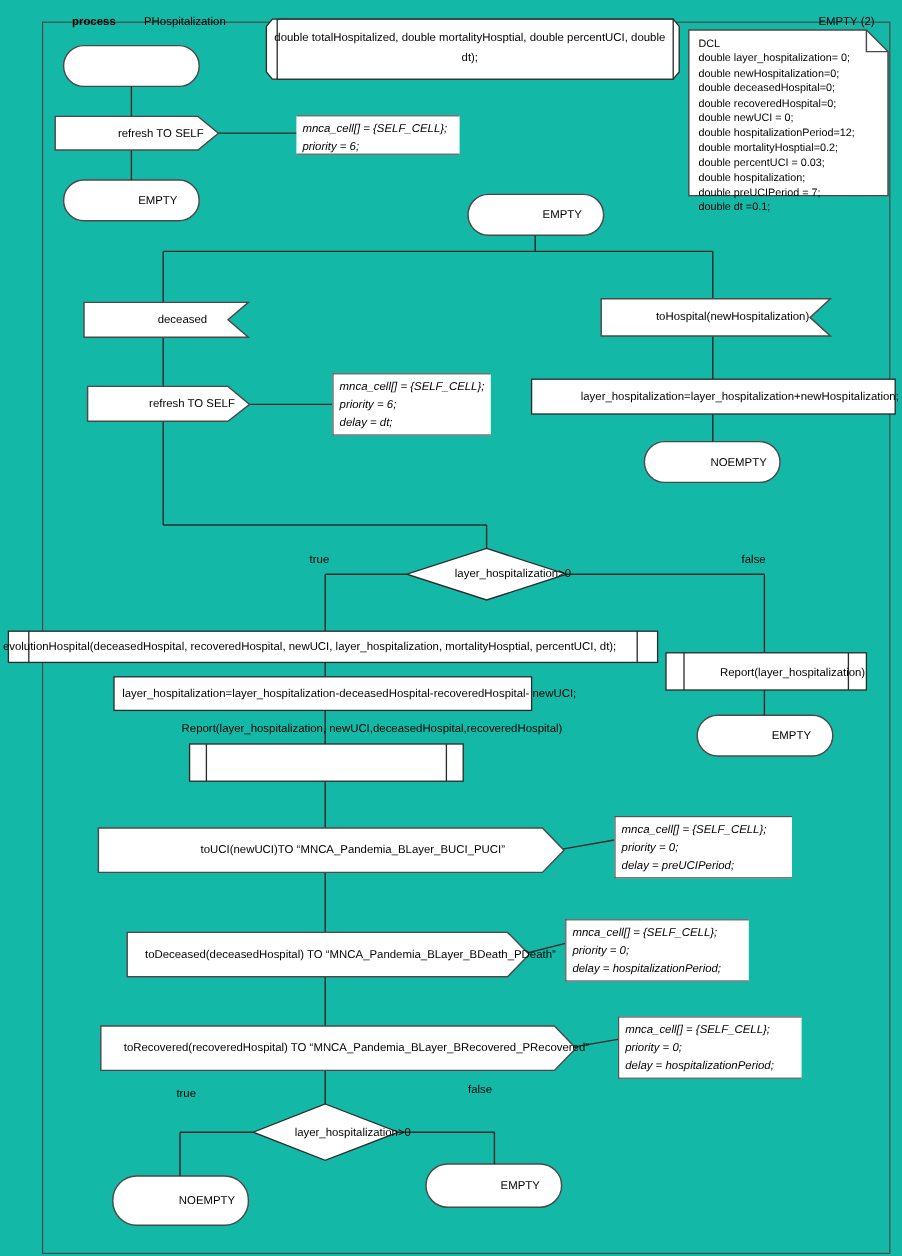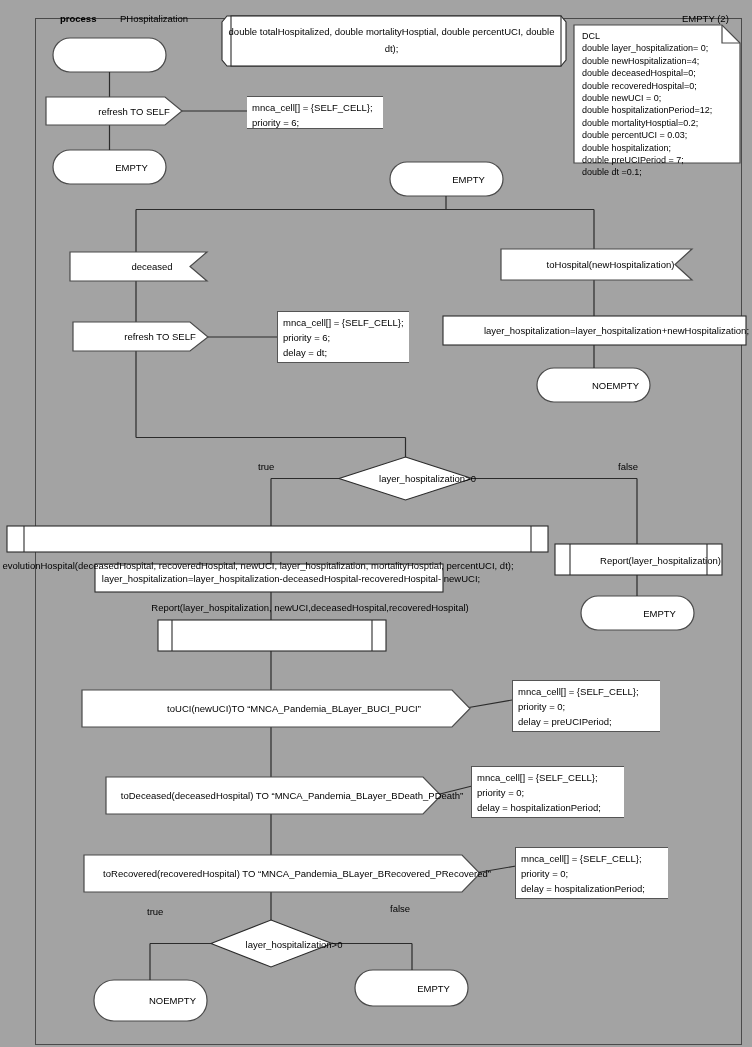--- a/index.html
+++ b/index.html
@@ -1,27 +1,27 @@
 <!DOCTYPE html>
 <html><head>
 <meta charset="utf-8">
 <style>
   html,body{margin:0;padding:0;background:#ffffff;}
   body{font-family:"Liberation Sans",sans-serif;}
-  #canvas{position:relative;width:752px;height:1047px;overflow:hidden;background:#a3a3a3;}
+  #canvas{position:relative;width:752px;height:1047px;overflow:hidden;background:#14b8a6;}
   .lbl{position:absolute;font-size:9.5px;color:#000;white-space:nowrap;}
   .frame{position:absolute;border:1.2px solid #4a4a4a;background:transparent;}
   svg.layer{position:absolute;left:0;top:0;width:752px;height:1047px;pointer-events:none;}
   .txtnode{position:absolute;font-size:9.5px;color:#000;white-space:nowrap;
            display:flex;align-items:center;justify-content:center;margin-left:22px;}
   .note{position:absolute;box-sizing:border-box;font-size:9px;line-height:12.4px;
         color:#000;padding:3px 4px 3px 5px;}
   .cond{position:absolute;box-sizing:border-box;font-size:9.5px;line-height:15px;
         color:#000;padding:3px 5px;border-top:1.1px solid #555;border-bottom:1.1px solid #555;
-        border-left:1.1px solid #555;background:#fff;}
+        border-left:1.1px solid #555;background:#fff;font-style:italic;}
   .bold{font-weight:bold;}
 </style>
 </head>
 <body>
 
 <div id="canvas">
 
   <div class="frame" style="left:35px;top:18px;width:705px;height:1025px;"></div>
 
   <div class="lbl bold" style="left:60px;top:13px;">process</div>
@@ -155,21 +155,21 @@
   <div class="txtnode" style="left:73px;top:322px;width:130px;height:29px;">refresh TO SELF</div>
 
   <div class="txtnode" style="left:501px;top:249px;width:175px;height:31px;">toHospital(newHospitalization)</div>
 
   <div class="txtnode" style="left:443px;top:316px;width:303px;height:29px;">layer_hospitalization=layer_hospitalization+newHospitalization;</div>
 
   <div class="txtnode" style="left:537px;top:368px;width:113px;height:34px;">NOEMPTY</div>
 
   <div class="txtnode" style="left:339px;top:467px;width:133px;height:22px;">layer_hospitalization&gt;0</div>
 
-  <div class="txtnode" style="left:7px;top:552px;width:458px;height:26px;">evolutionHospital(deceasedHospital, recoveredHospital, newUCI, layer_hospitalization, mortalityHosptial, percentUCI, dt);</div>
+  <div class="txtnode" style="left:7px;top:526px;width:458px;height:26px;">evolutionHospital(deceasedHospital, recoveredHospital, newUCI, layer_hospitalization, mortalityHosptial, percentUCI, dt);</div>
 
   <div class="txtnode" style="left:95px;top:564px;width:348px;height:28px;">layer_hospitalization=layer_hospitalization-deceasedHospital-recoveredHospital- newUCI;</div>
 
   <div class="txtnode" style="left:158px;top:592px;width:260px;height:31px;">Report(layer_hospitalization, newUCI,deceasedHospital,recoveredHospital)</div>
 
   <div class="txtnode" style="left:555px;top:544px;width:167px;height:32px;">Report(layer_hospitalization)</div>
 
   <div class="txtnode" style="left:581px;top:596px;width:113px;height:34px;">EMPTY</div>
 
   <div class="txtnode" style="left:82px;top:690px;width:380px;height:37px;">toUCI(newUCI)TO “MNCA_Pandemia_BLayer_BUCI_PUCI”</div>
@@ -185,21 +185,21 @@
   <div class="txtnode" style="left:355px;top:970px;width:113px;height:36px;">EMPTY</div>
 
   <div style="position:absolute;left:231px;top:23px;width:330px;height:40px;font-size:9.5px;
               line-height:17px;text-align:center;color:#000;">
     <div style="margin-left:-9px;">double totalHospitalized, double mortalityHosptial, double percentUCI, double dt);</div>
   </div>
 
   <div class="note" style="left:577px;top:27px;width:160px;">
     <div>DCL</div>
     <div>double layer_hospitalization= 0;</div>
-    <div>double newHospitalization=4;</div>
+    <div>double newHospitalization=0;</div>
     <div>double deceasedHospital=0;</div>
     <div>double recoveredHospital=0;</div>
     <div>double newUCI = 0;</div>
     <div>double hospitalizationPeriod=12;</div>
     <div>double mortalityHosptial=0.2;</div>
     <div>double percentUCI = 0.03;</div>
     <div>double hospitalization;</div>
     <div>double preUCIPeriod = 7;</div>
     <div>double dt =0.1;</div>
   </div>

